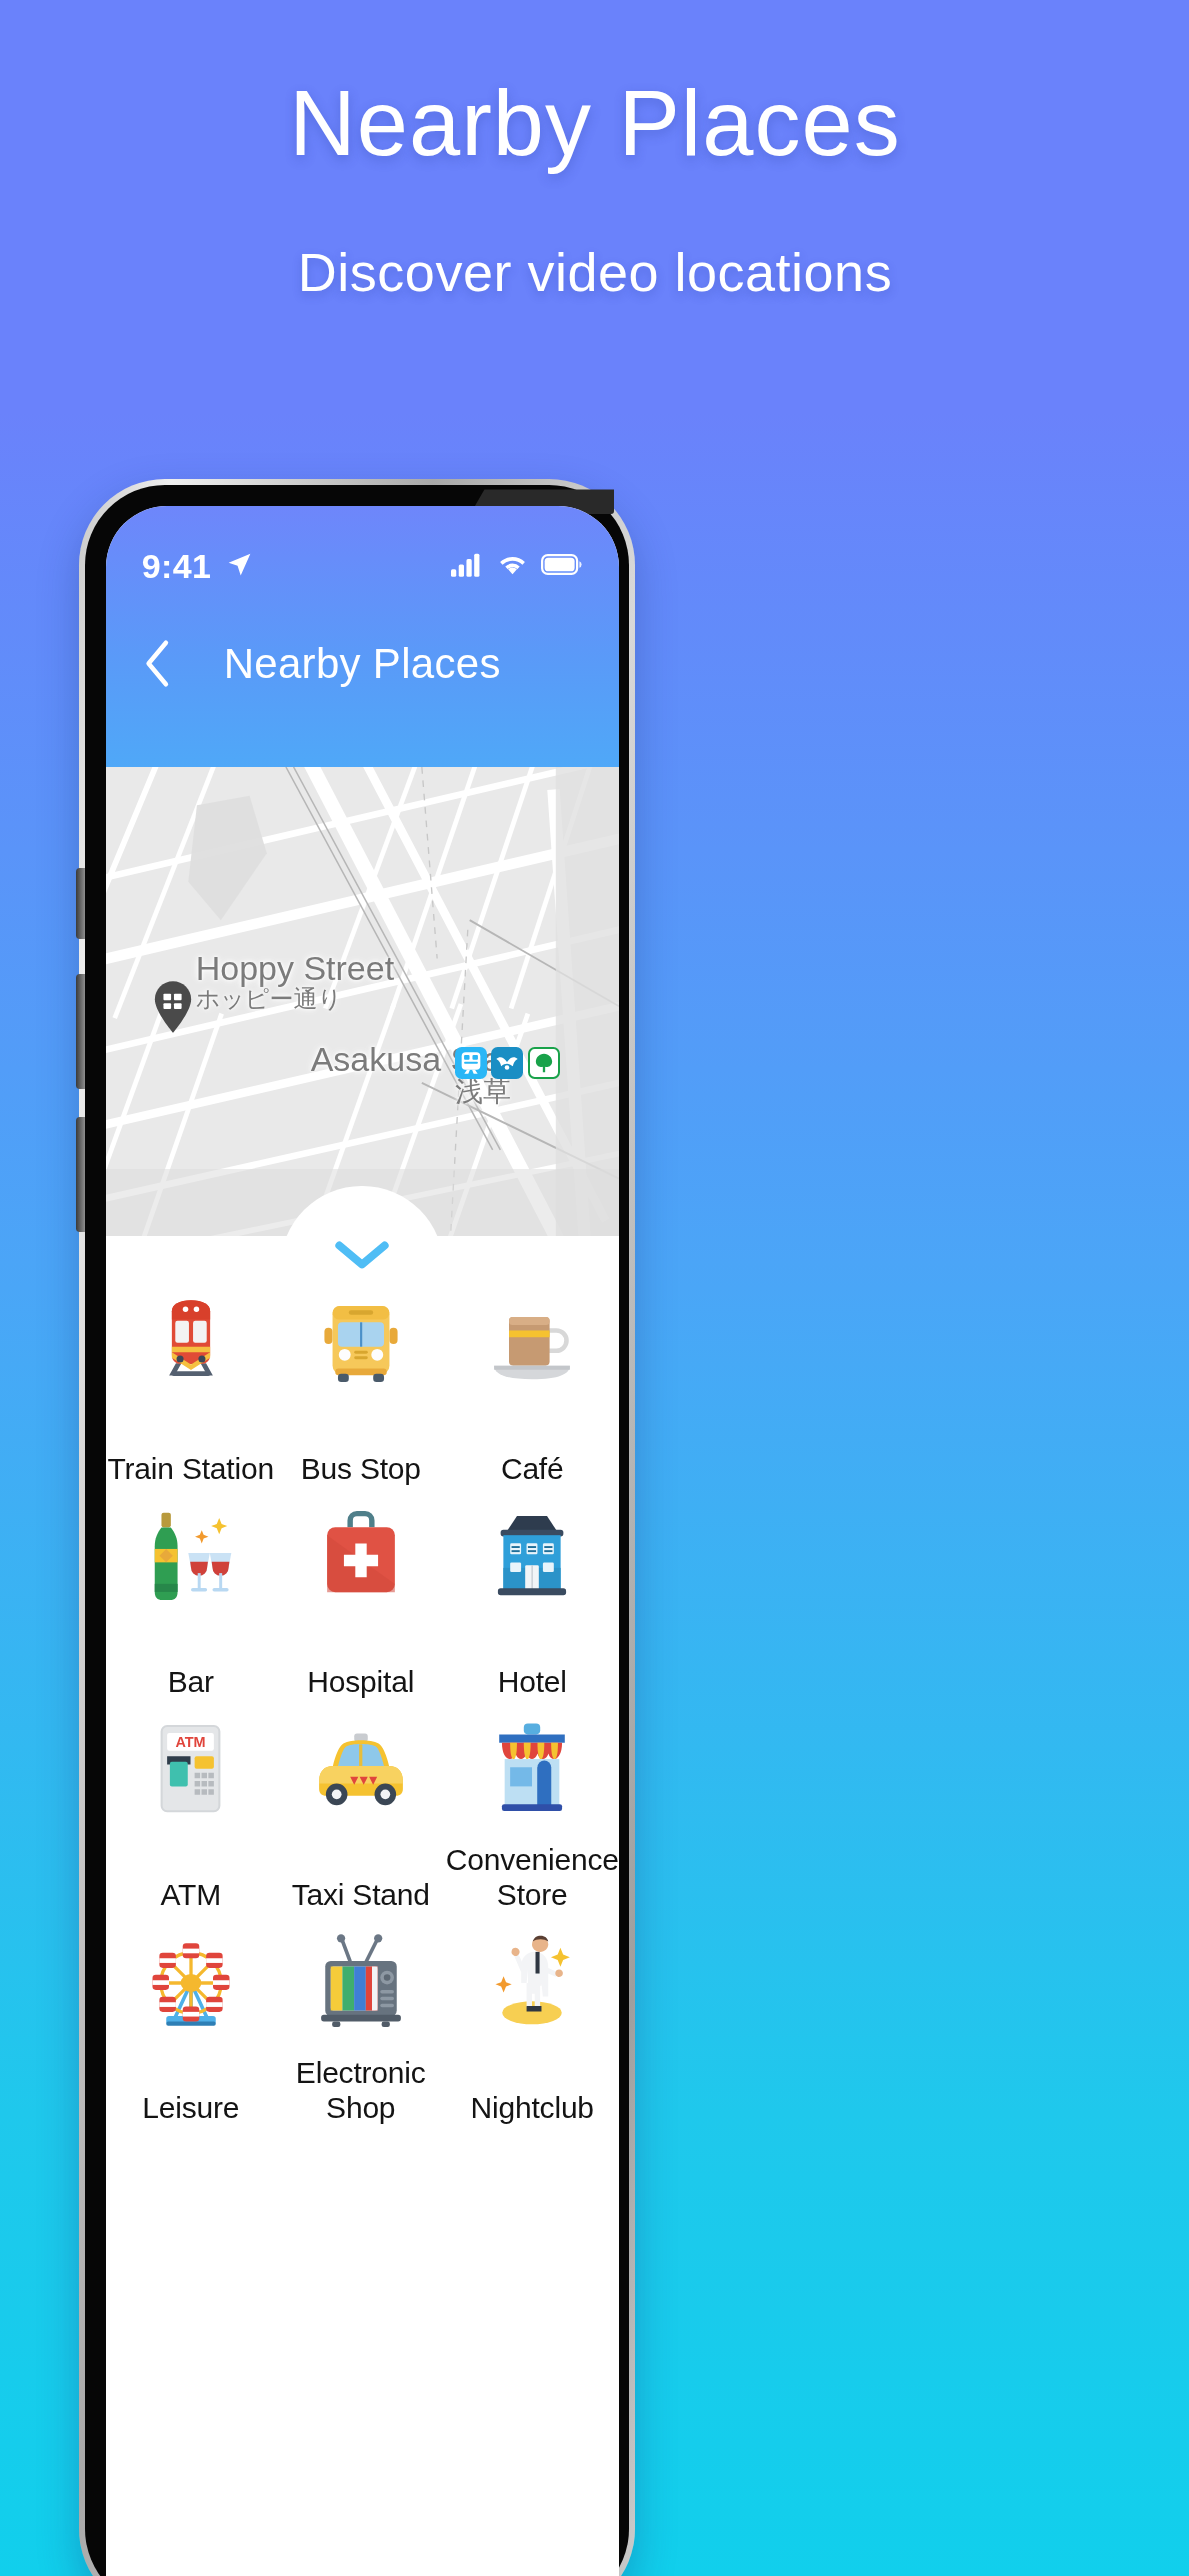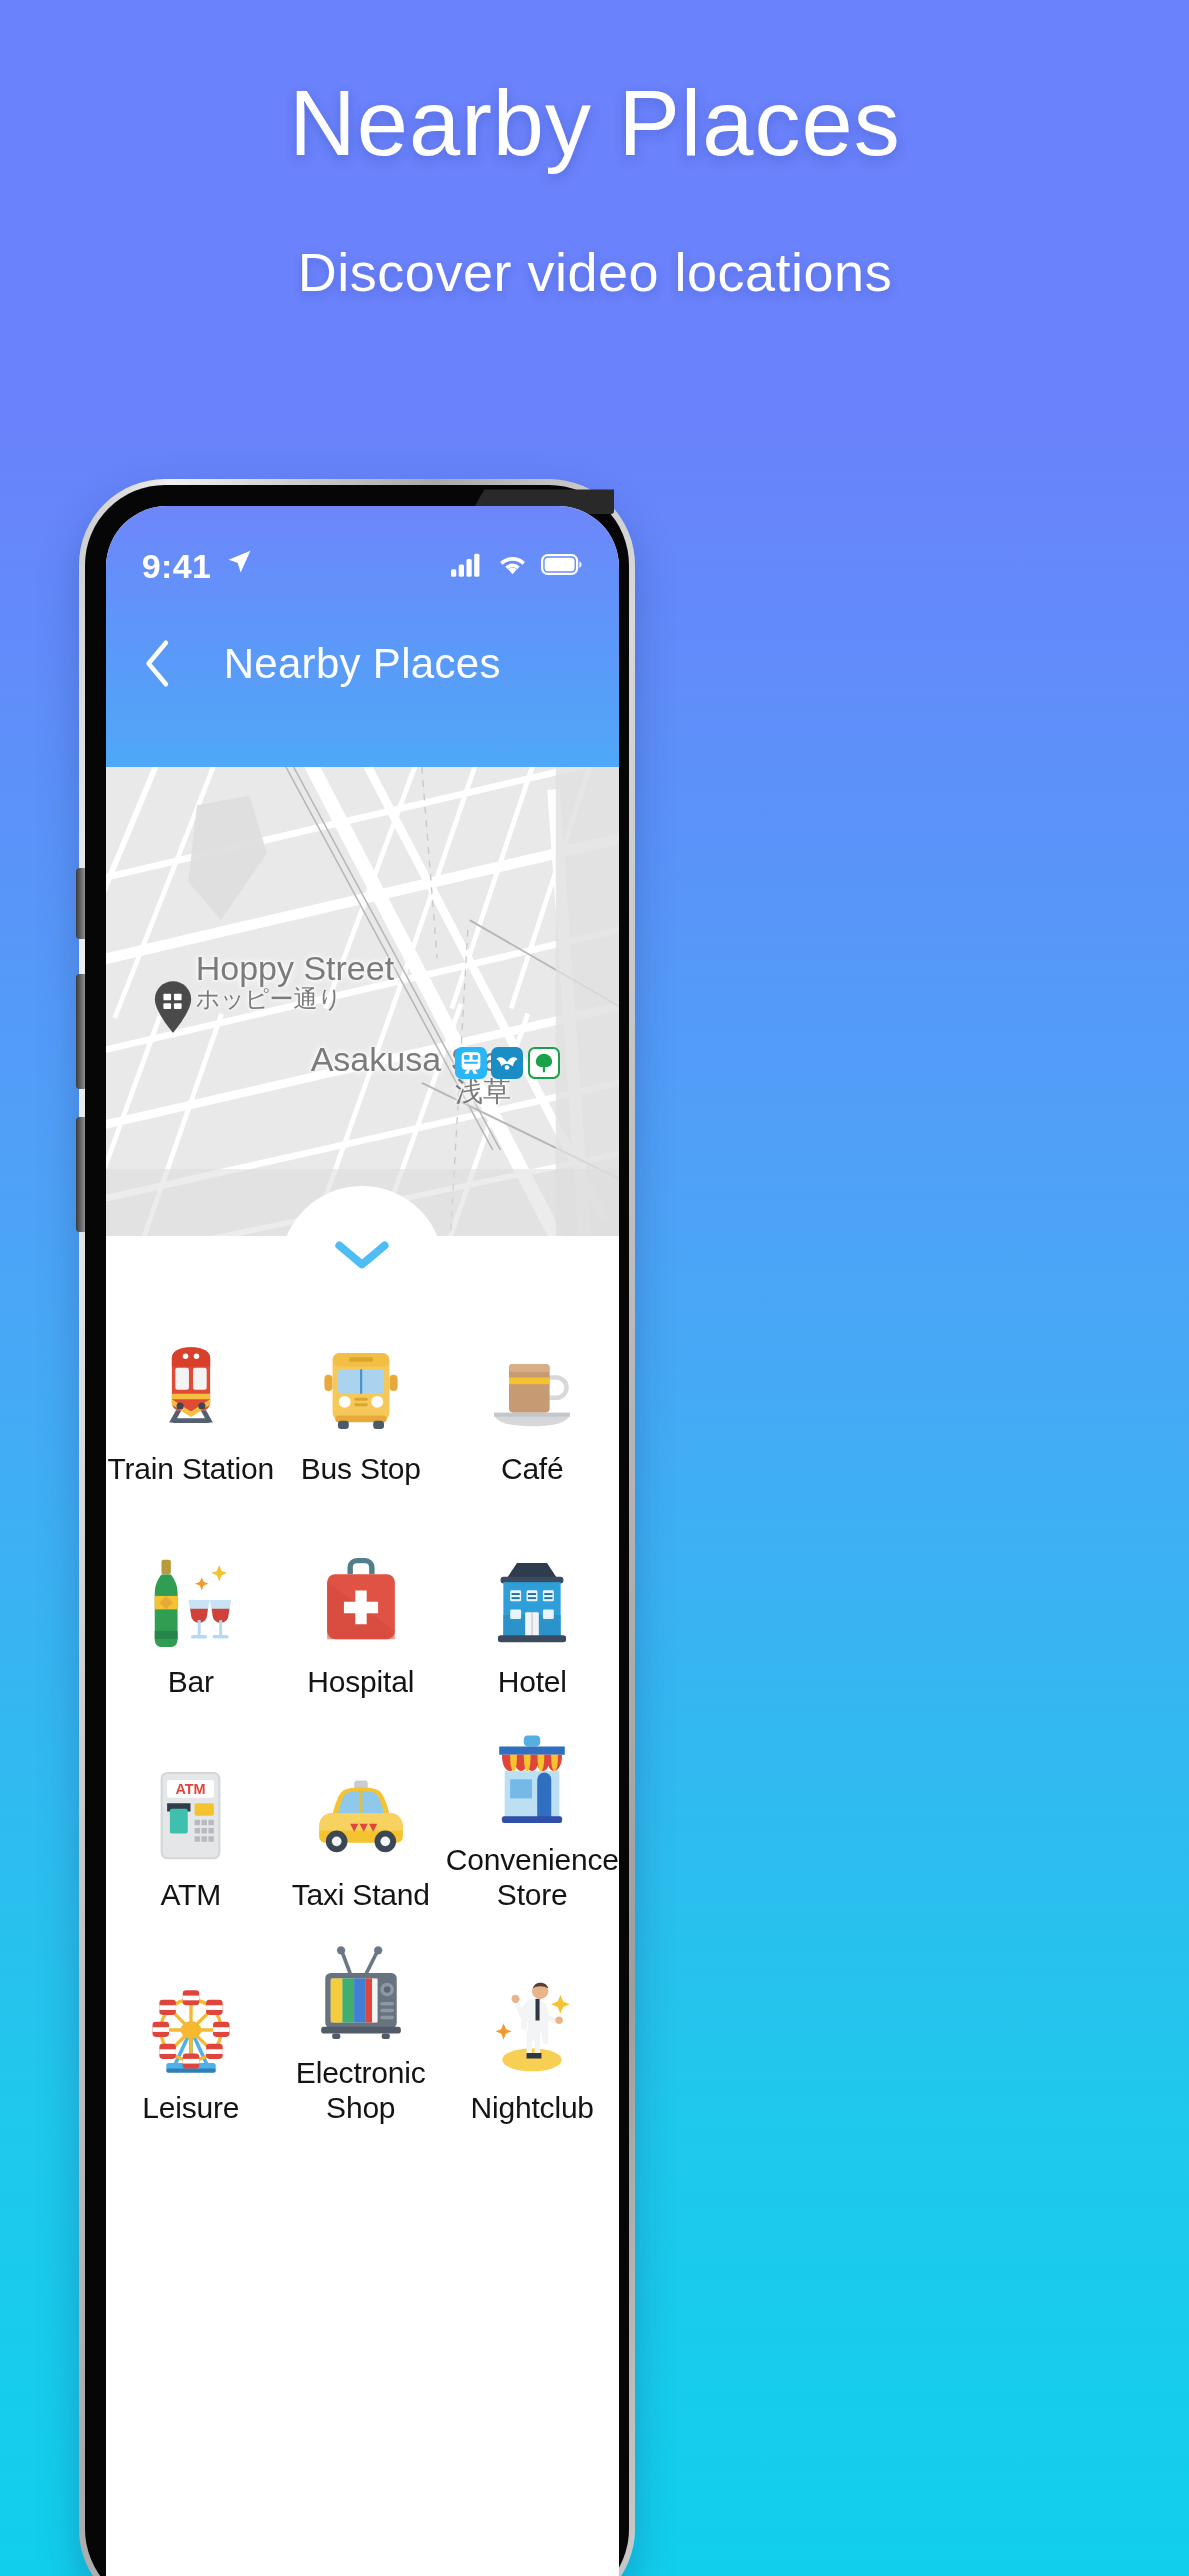--- a/index.html
+++ b/index.html
@@ -85,21 +85,21 @@
     background:linear-gradient(180deg,#6e86fb 0%,#5a9af8 58%,#4fa8f8 100%);
     padding-top:36px;
     height:261px;
   }
   .statusbar {
     display:flex; align-items:center; justify-content:space-between;
     padding:0 36px;
     height:50px;
     color:#fff;
   }
-  .sb-left { display:flex; align-items:flex-start; gap:14px; }
+  .sb-left { display:flex; align-items:center; gap:14px; }
   .sb-time { font-size:34px; font-weight:600; letter-spacing:0.4px; }
   .sb-right { display:flex; align-items:center; gap:12.5px; }
 
   .navbar {
     position:relative;
     height:144px;
     display:flex; align-items:center; justify-content:center;
   }
   .nav-back {
     position:absolute; left:25px; top:50%; transform:translateY(-50%);
@@ -162,21 +162,21 @@
     padding-bottom:13.4px;
   }
 
   .grid {
     display:grid;
     grid-template-columns:repeat(3,1fr);
     row-gap:0;
   }
   .cell {
     height:213px;
-    display:flex; flex-direction:column; align-items:center; justify-content:flex-end;
+    display:flex; flex-direction:column; align-items:center; justify-content:space-between;
     padding-top:17px;
   }
   .cell-icon { height:107px; display:flex; align-items:center; justify-content:center; }
   .cell-label {
     margin-top:7.7px;
     font-size:30px; color:#141414; text-align:center;
     line-height:1.16; letter-spacing:-0.2px;
   }
 </style>
 </head>

